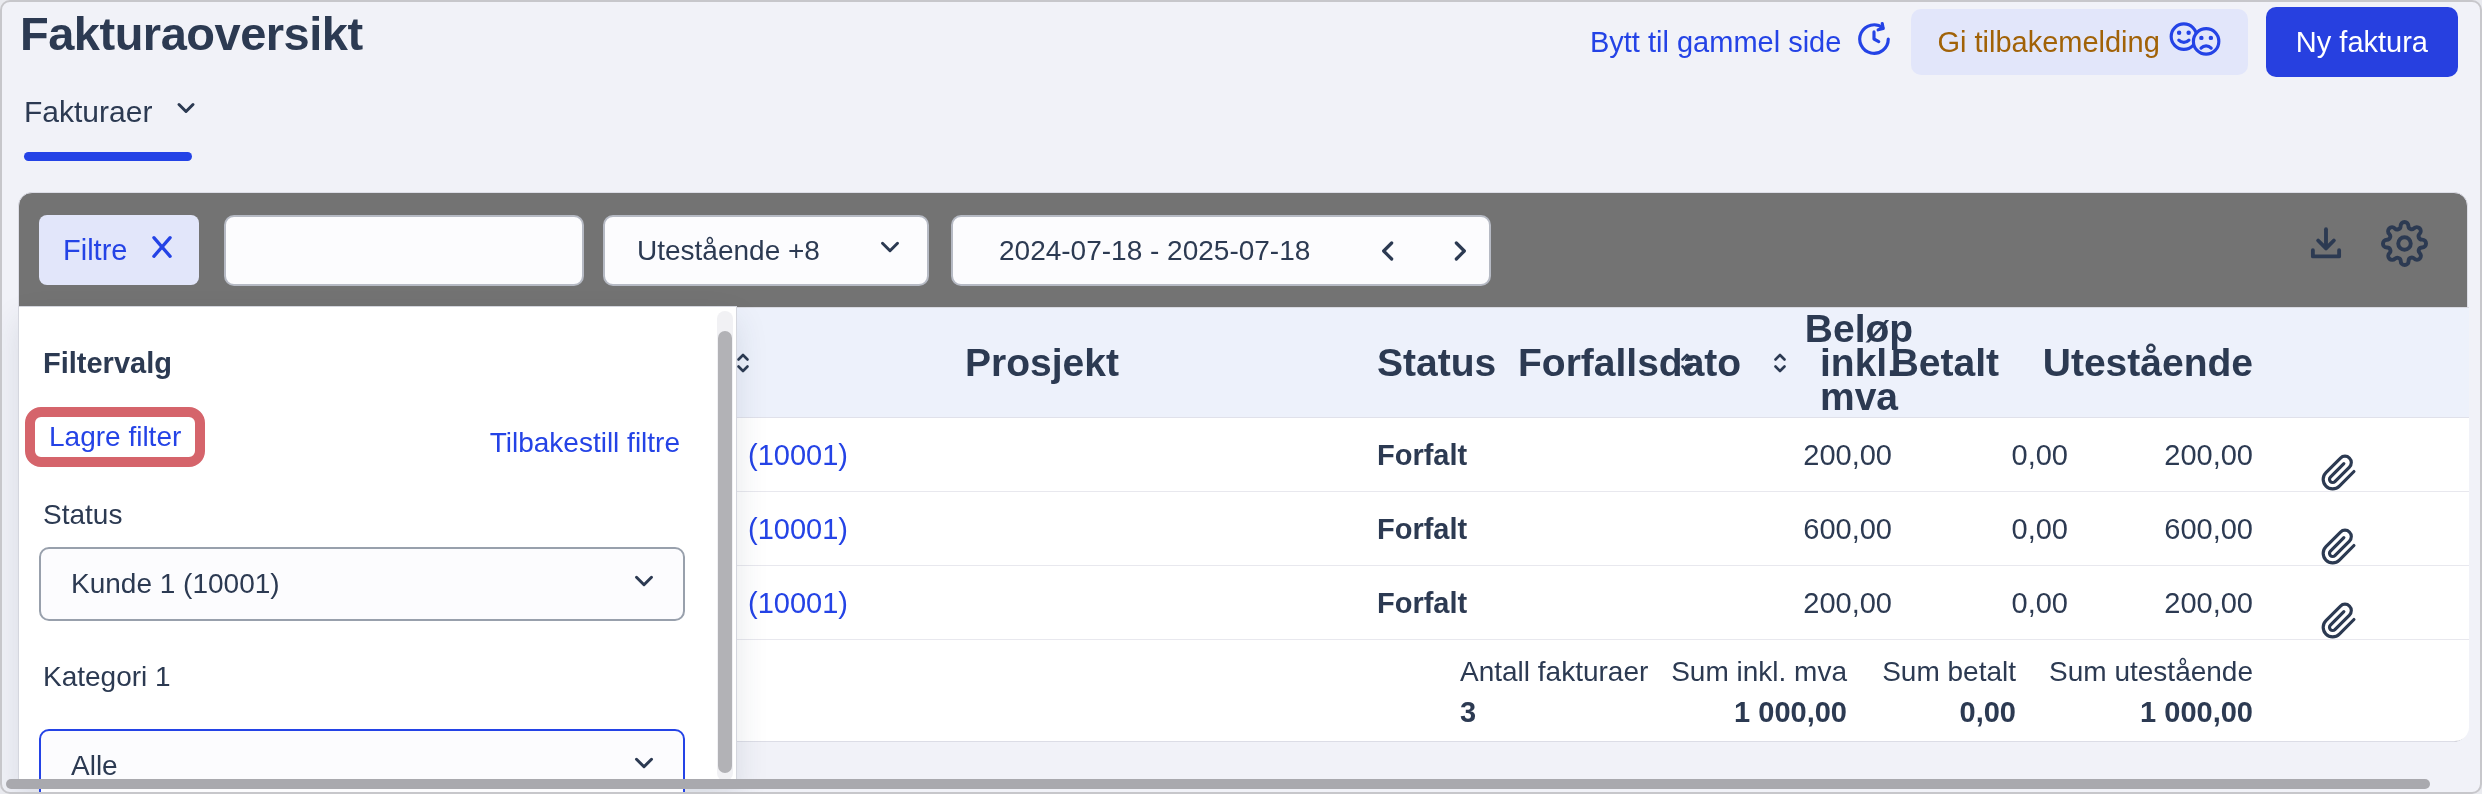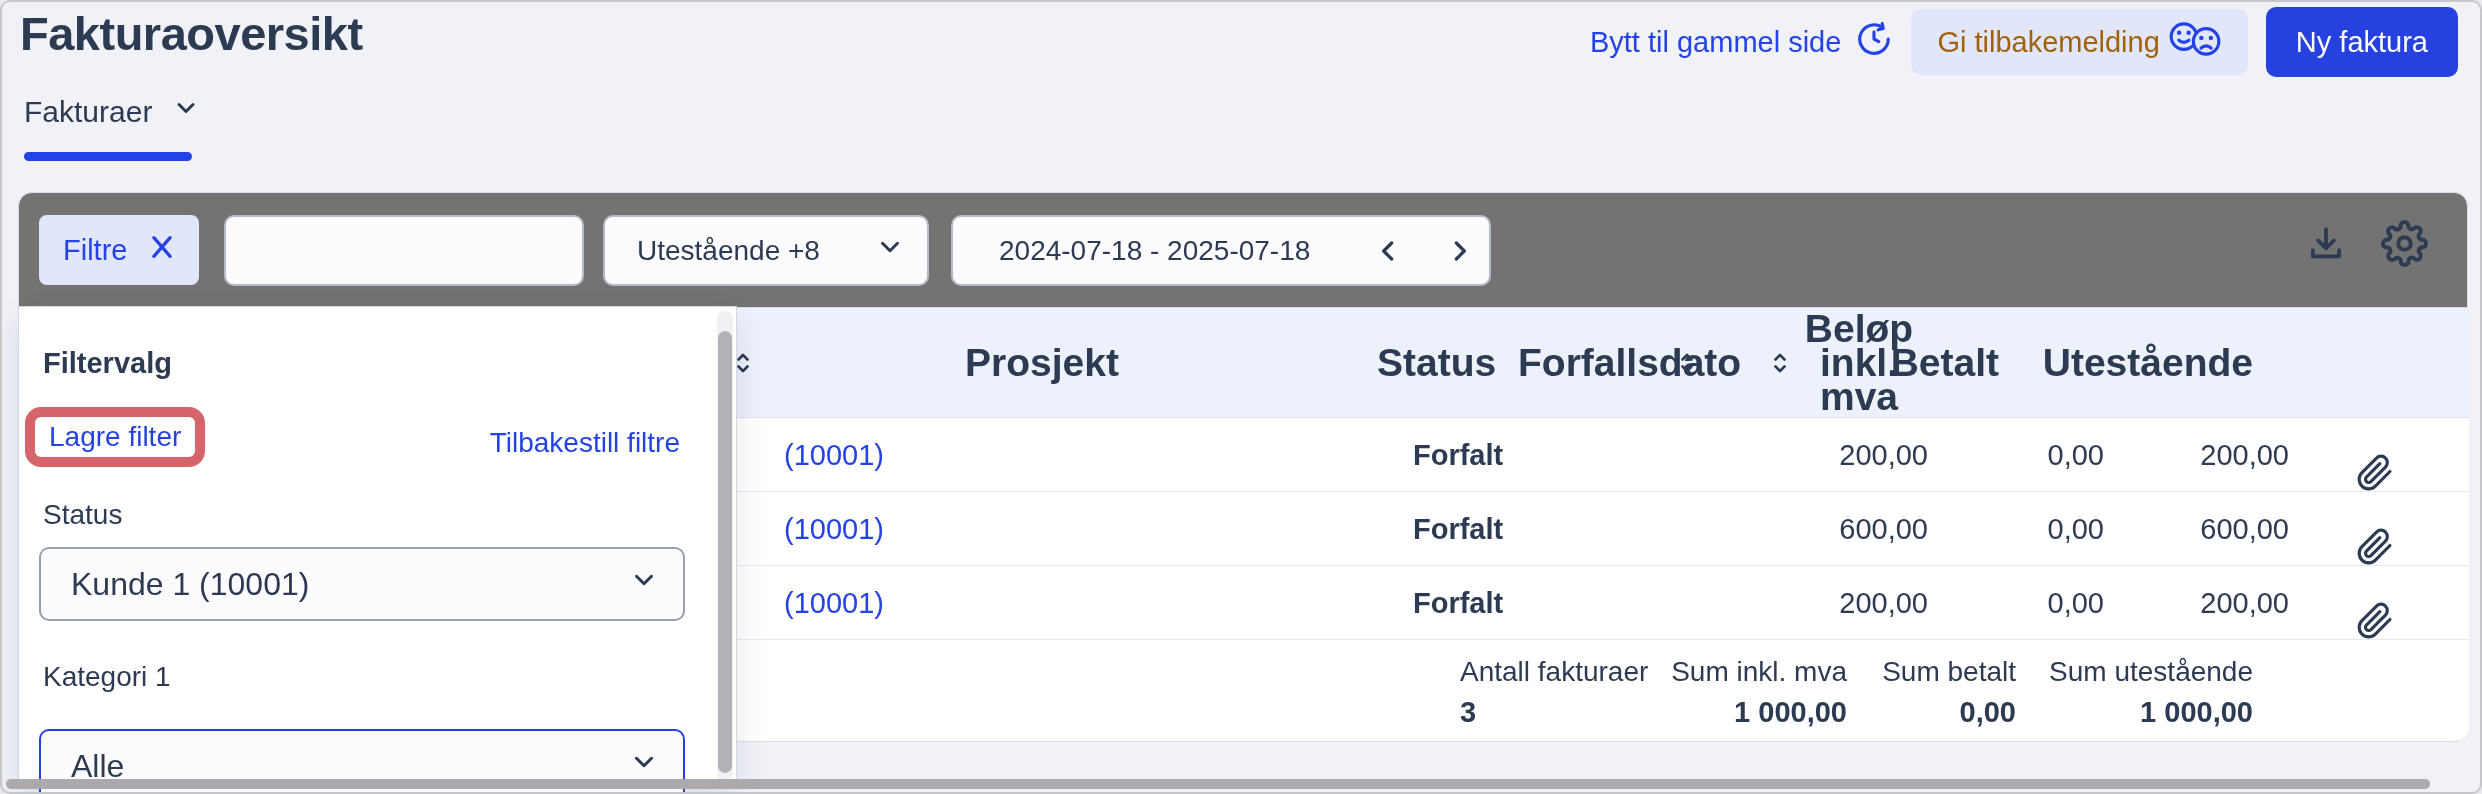--- a/index.html
+++ b/index.html
@@ -40,21 +40,21 @@
   .icon-btn{ position:absolute; cursor:pointer; }
 
   
   .thead{ position:absolute; left:0; top:114px; width:2450px; height:111px; background:#edf1fb;
           border-top:1px solid #d9dae2; border-bottom:1px solid #e0e1ea; }
   .th{ position:absolute; top:0; height:100%; display:flex; align-items:center; font-size:39px; font-weight:700; }
 
   
   .rows{ position:absolute; left:0; top:225px; width:2450px; }
   .row{ position:relative; height:74px; border-bottom:1px solid #e8e8ee; background:#fff; }
-  .cell{ position:absolute; top:0; height:74px; display:flex; align-items:center; font-size:29px;margin-left:36px; }
+  .cell{ position:absolute; top:0; height:74px; display:flex; align-items:center; font-size:29px; }
   .c-link{ left:729px; color:#2443e6; cursor:pointer; }
   .c-status{ left:1358px;font-weight:bold; }
   .c-badge{ left:1496px; top:14px; height:46px; width:176px; background:#f6d3d8; border-radius:23px;
             display:flex; align-items:center; justify-content:center; font-size:28px; font-weight:500; color:#2c3a52; }
   .c-amt{ justify-content:flex-end; width:160px; }
   .c-amount{ left:1713px; } .c-paid{ left:1889px; } .c-out{ left:2074px; }
   .c-clip{ left:2301px; top:18px; cursor:pointer; }
   .c-kebab{ left:2378px; top:0; height:74px; width:24px; display:flex; flex-direction:column;
             justify-content:center; align-items:center; gap:6px; cursor:pointer; }
   .dot{ width:7px; height:7px; border-radius:50%; background:#2c3a52; }
@@ -70,21 +70,21 @@
   .panel{ position:absolute; left:16px; top:304px; width:719px; height:481px; background:#fff;
           border:1px solid #d4d6de; box-shadow:0 14px 30px rgba(44,58,82,.12); z-index:5; }
   .fp-title{ position:absolute; left:24px; top:40px; font-size:29px; font-weight:700; }
   .fp-savebox{ position:absolute; left:6px; top:100px; height:60px; border:10px solid #d5646b;
                border-radius:16px; background:#fff; display:flex; align-items:center; padding:0 14px; }
   .fp-save{ color:#2443e6; font-size:28px; cursor:pointer; white-space:nowrap; }
   .fp-reset{ position:absolute; right:56px; top:120px; color:#2443e6; font-size:28px; cursor:pointer; }
   .fp-label{ position:absolute; left:24px; font-size:28px; }
   .fp-select{ position:absolute; left:20px; width:646px; height:74px; border:2px solid #98a0ac; border-radius:10px;
               background:#fcfcfe; display:flex; align-items:center; justify-content:space-between;
-              padding:0 24px 0 30px; font-size:32px; cursor:pointer; }
+              padding:0 24px 0 30px; font-size:28px; cursor:pointer; }
   .fp-select.focused{ border-color:#2443e6; }
   .fp-scroll{ position:absolute; right:3px; top:4px; width:16px; height:470px; background:#f1f1f4; border-radius:8px; }
   .fp-thumb{ position:absolute; left:1px; top:20px; bottom:8px; width:14px; background:#b2b2b6; border-radius:7px; }
 
   
   .hscroll{ position:absolute; left:4px; bottom:3px; width:2424px; height:10px; background:#a9a9ae;
             border-radius:6px; z-index:9; }
 </style>
 </head>
 <body>

